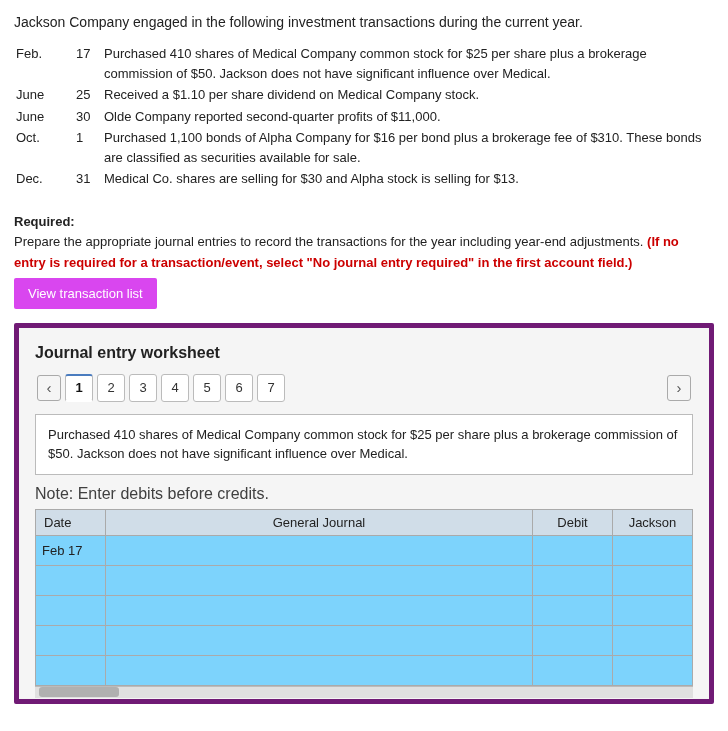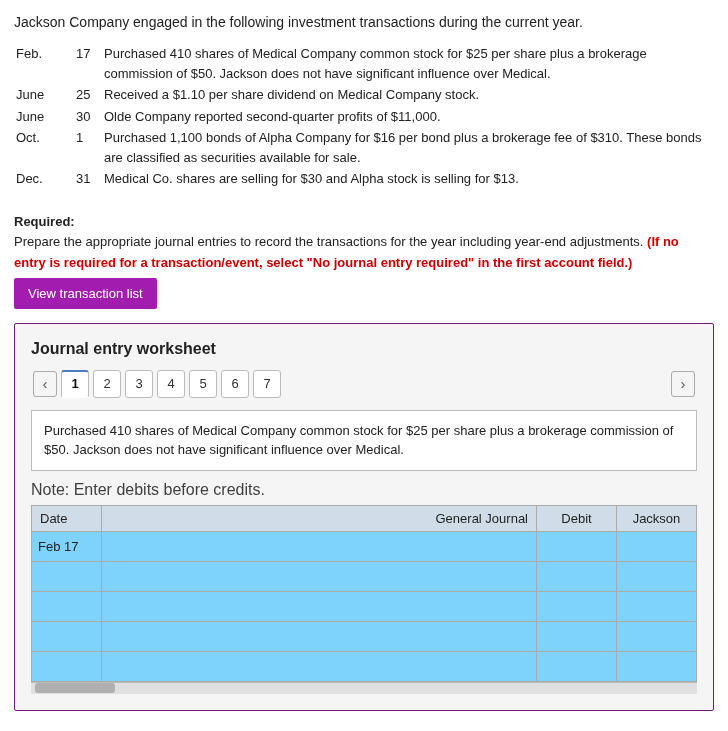--- a/index.html
+++ b/index.html
@@ -45,33 +45,33 @@
     }
     .required-section .instruction {
       font-size: 13px;
     }
     .required-section .warning {
       color: #cc0000;
       font-weight: bold;
       font-size: 13px;
     }
     .view-btn {
-      background: #a21caf;
+      background: #d946ef;
       color: #fff;
       border: none;
       padding: 8px 14px;
       font-size: 13px;
       cursor: pointer;
       margin-bottom: 14px;
       border-radius: 2px;
     }
     .worksheet-container {
-      border: 1px solid #701a75;
+      border: 5px solid #701a75;
       background: #f5f5f5;
-      padding: 16px 16px 16px 16px;
+      padding: 16px 16px 1px 16px;
       border-radius: 2px;
     }
     .worksheet-title {
       font-size: 16px;
       font-weight: bold;
       margin-bottom: 12px;
       color: #222;
     }
     .tabs-row {
       display: flex;
@@ -141,21 +141,21 @@
       text-align: center;
       font-weight: normal;
       color: #222;
     }
     .journal-table th.date-th {
       width: 70px;
       text-align: left;
       padding-left: 8px;
     }
     .journal-table th.gj-th {
-      text-align: right;
+      text-align: center;
     }
     .journal-table th.debit-th,
     .journal-table th.credit-th {
       width: 80px;
       text-align: center;
     }
     .journal-table td {
       border: 1px solid #aaa;
       padding: 0;
       height: 30px;

